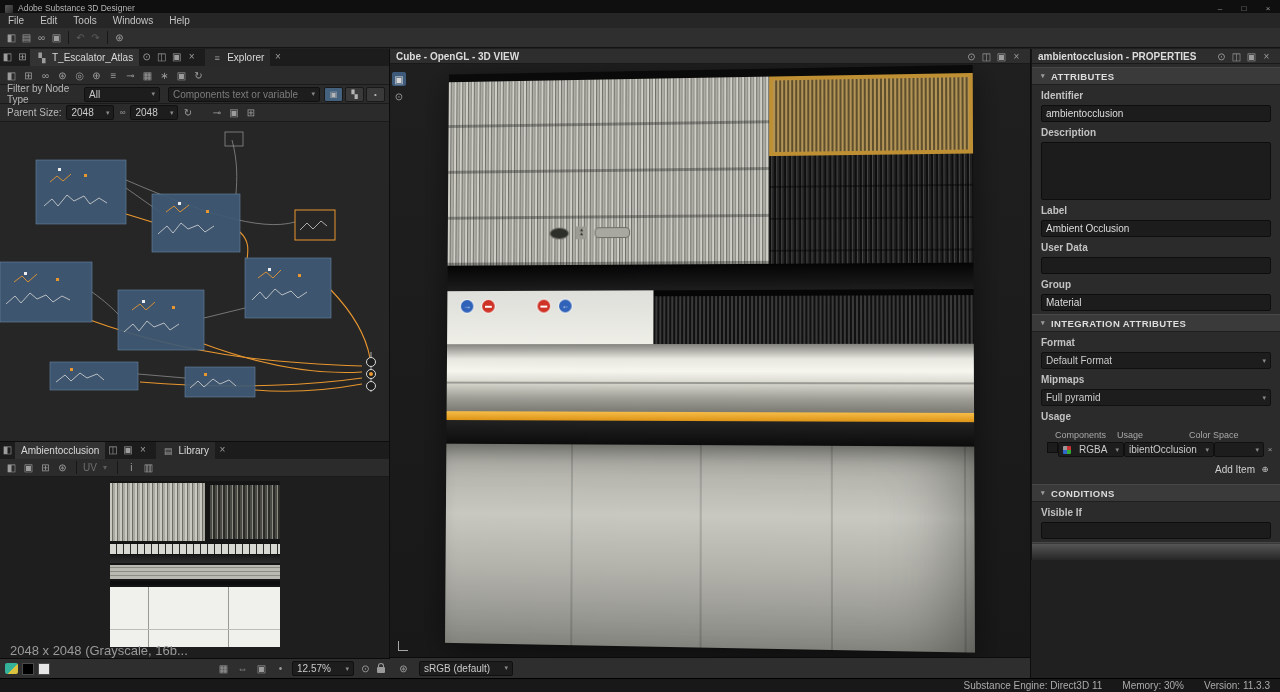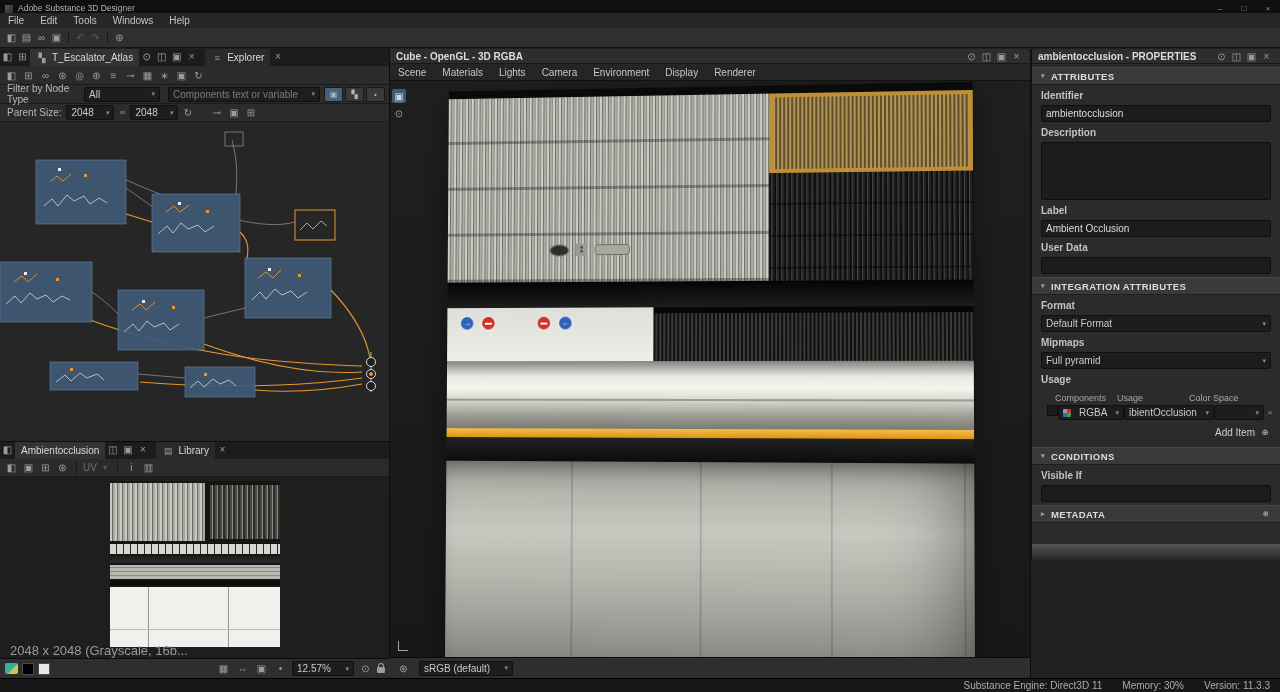--- a/index.html
+++ b/index.html
@@ -376,35 +376,26 @@
     <div class="sel" style="width:52px">
       <span>12.57%</span>
         <span class="car">▾</span>
     </div>
     <span class="ic">⊙</span>
     <span class="lock"></span>
   </div>
 
   <div id="view3d-panel" class="abs">
     <div id="view3d-header">
-      <span style="font-weight:bold;color:#dcdcdc">Cube - OpenGL - 3D RGBA</span>
+      <span style="font-weight:bold;color:#dcdcdc">Cube - OpenGL - 3D VIEW</span>
       <span style="flex:1"></span>
       <span class="ic">⊙</span>
       <span class="ic">◫</span>
       <span class="ic">▣</span>
       <span class="ic">×</span>
-    </div>
-    <div id="view3d-menus">
-      <span>Scene</span>
-      <span>Materials</span>
-      <span>Lights</span>
-      <span>Camera</span>
-      <span>Environment</span>
-      <span>Display</span>
-      <span>Renderer</span>
     </div>
     <div id="view3d-canvas">
       <div id="view3d-strip">
         <span class="ic on">▣</span>
         <span class="ic">⊙</span>
       </div>
 
       <div id="esc">
         <div class="esc-cap"></div>
         <div class="esc-grille">
@@ -481,20 +472,24 @@
       <div class="field">
         <div class="flabel">Label</div>
         <div class="inp">Ambient Occlusion</div>
       </div>
 
       <div class="field">
         <div class="flabel">User Data</div>
         <div class="inp"></div>
       </div>
 
+      <div class="field">
+        <div class="flabel">Group</div>
+        <div class="inp">Material</div>
+      </div>
 
       <div class="sec-h">
         <span class="ic">▾</span>
         <span>INTEGRATION ATTRIBUTES</span>
       </div>
 
       <div class="field">
         <div class="flabel">Format</div>
         <div class="sel" style="display:flex;height:15px">
           <span>Default Format</span>

